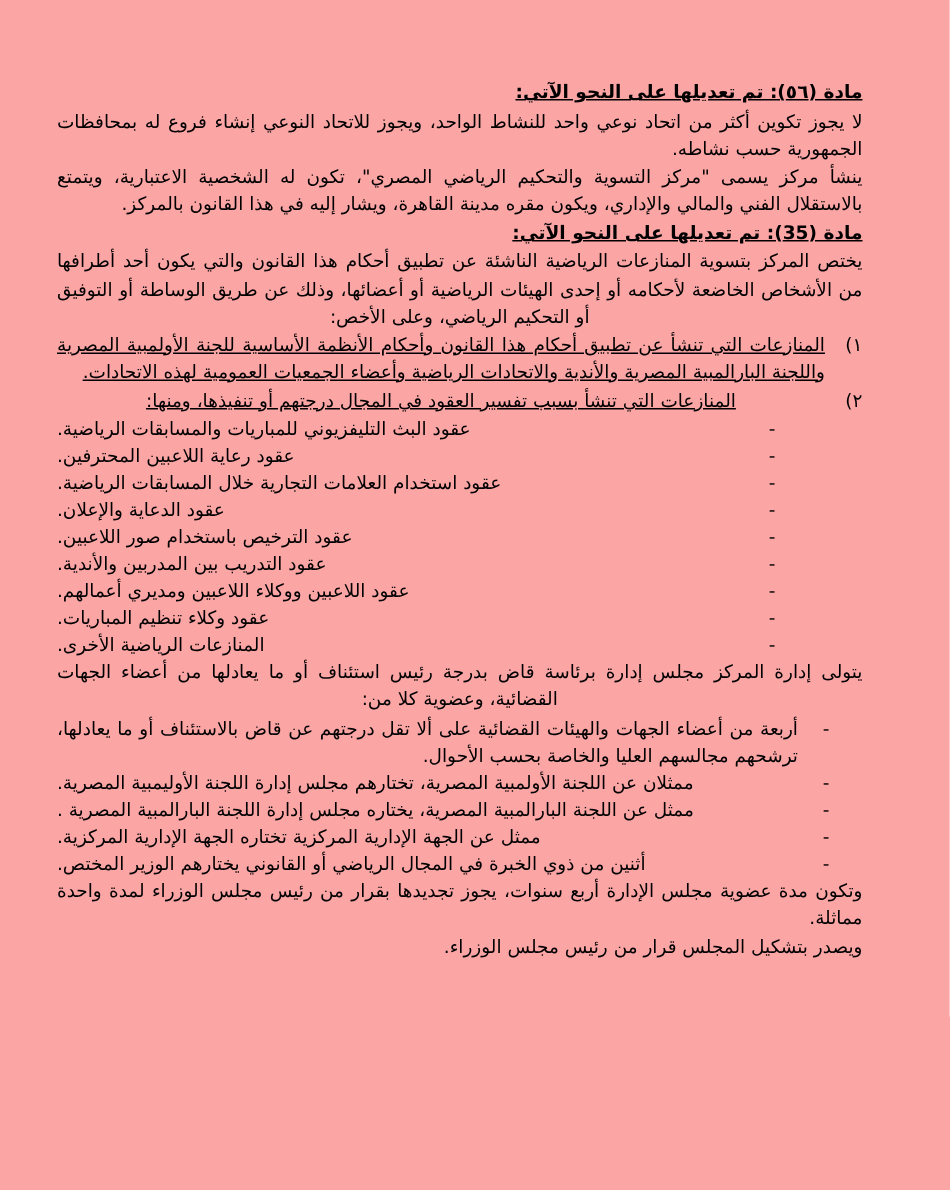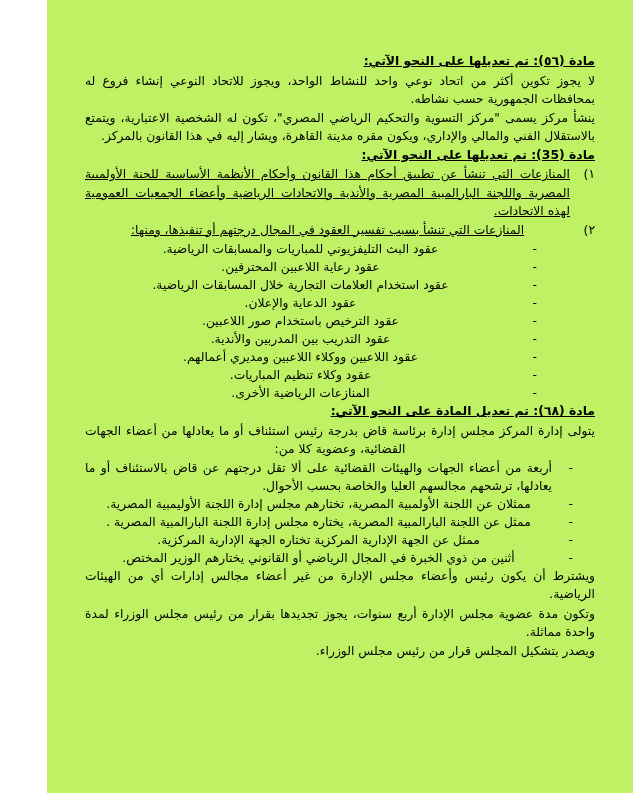--- a/index.html
+++ b/index.html
@@ -10,24 +10,24 @@
   }
   body {
     width: 633px;
     height: 793px;
     font-family: "DejaVu Sans", "Liberation Sans", sans-serif;
     color: #000000;
     direction: rtl;
   }
   .page {
     box-sizing: border-box;
-    width: 586px;
+    width: 633px;
     height: 793px;
-    padding: 52px 38px 40px 38px;
-    background: #bef264;
+    padding: 52px 58px 40px 38px;
+    background: #fca5a5;
   }
   .doc-body {
     font-size: 12.3px;
     line-height: 1.47;
   }
 
   
   .article-heading {
     font-weight: bold;
     text-decoration: underline;
@@ -97,21 +97,21 @@
   }
   .dash-marker {
     flex: 0 0 auto;
     width: 15px;
     text-align: right;
     padding-left: 6px;
     line-height: 1.47;
   }
   .dash-text {
     flex: 1 1 auto;
-    text-align: center;
+    text-align: left;
     line-height: 1.47;
   }
   .dash-text.just {
     text-align: justify;
     text-align-last: right;
   }
 </style>
 </head>
 <body>
 
@@ -122,20 +122,21 @@
       <div class="article-heading">مادة (٥٦): تم تعديلها على النحو الآتي:</div>
       <p class="para">لا يجوز تكوين أكثر من اتحاد نوعي واحد للنشاط الواحد، ويجوز للاتحاد النوعي إنشاء فروع له بمحافظات الجمهورية حسب نشاطه.</p>
     </div>
 
     <div>
       <p class="para">ينشأ مركز يسمى "مركز التسوية والتحكيم الرياضي المصري"، تكون له الشخصية الاعتبارية، ويتمتع بالاستقلال الفني والمالي والإداري، ويكون مقره مدينة القاهرة، ويشار إليه في هذا القانون بالمركز.</p>
     </div>
 
     <div>
       <div class="article-heading">مادة (35): تم تعديلها على النحو الآتي:</div>
+      <p class="para last-center">يختص المركز بتسوية المنازعات الرياضية الناشئة عن تطبيق أحكام هذا القانون والتي يكون أحد أطرافها من الأشخاص الخاضعة لأحكامه أو إحدى الهيئات الرياضية أو أعضائها، وذلك عن طريق الوساطة أو التوفيق أو التحكيم الرياضي، وعلى الأخص:</p>
 
       <ul class="num-list">
         <li class="num-item">
           <span class="num-marker">١)</span>
           <span class="num-text">المنازعات التي تنشأ عن تطبيق أحكام هذا القانون وأحكام الأنظمة الأساسية للجنة الأولمبية المصرية واللجنة البارالمبية المصرية والأندية والاتحادات الرياضية وأعضاء الجمعيات العمومية لهذه الاتحادات.</span>
         </li>
         <li class="num-item">
           <span class="num-marker">٢)</span>
           <span class="num-text tl-center">المنازعات التي تنشأ بسبب تفسير العقود في المجال درجتهم أو تنفيذها، ومنها:</span>
         </li>
@@ -175,21 +176,20 @@
           <span class="dash-text">عقود وكلاء تنظيم المباريات.</span>
         </li>
         <li class="dash-item">
           <span class="dash-marker">-</span>
           <span class="dash-text">المنازعات الرياضية الأخرى.</span>
         </li>
       </ul>
     </div>
 
     <div>
-      <div class="article-heading">مادة (٦٨): تم تعديل المادة على النحو الآتي:</div>
       <p class="para last-center">يتولى إدارة المركز مجلس إدارة برئاسة قاض بدرجة رئيس استئناف أو ما يعادلها من أعضاء الجهات القضائية، وعضوية كلا من:</p>
 
       <ul class="dash-list deep">
         <li class="dash-item">
           <span class="dash-marker">-</span>
           <span class="dash-text just">أربعة من أعضاء الجهات والهيئات القضائية على ألا تقل درجتهم عن قاض بالاستئناف أو ما يعادلها، ترشحهم مجالسهم العليا والخاصة بحسب الأحوال.</span>
         </li>
         <li class="dash-item">
           <span class="dash-marker">-</span>
           <span class="dash-text">ممثلان عن اللجنة الأولمبية المصرية، تختارهم مجلس إدارة اللجنة الأوليمبية المصرية.</span>
@@ -201,19 +201,18 @@
         <li class="dash-item">
           <span class="dash-marker">-</span>
           <span class="dash-text">ممثل عن الجهة الإدارية المركزية تختاره الجهة الإدارية المركزية.</span>
         </li>
         <li class="dash-item">
           <span class="dash-marker">-</span>
           <span class="dash-text">أثنين من ذوي الخبرة في المجال الرياضي أو القانوني يختارهم الوزير المختص.</span>
         </li>
       </ul>
 
-      <p class="para">ويشترط أن يكون رئيس وأعضاء مجلس الإدارة من غير أعضاء مجالس إدارات أي من الهيئات الرياضية.</p>
       <p class="para">وتكون مدة عضوية مجلس الإدارة أربع سنوات، يجوز تجديدها بقرار من رئيس مجلس الوزراء لمدة واحدة مماثلة.</p>
       <p class="para">ويصدر بتشكيل المجلس قرار من رئيس مجلس الوزراء.</p>
     </div>
 
   </div>
 </div>
 
 </body></html>

